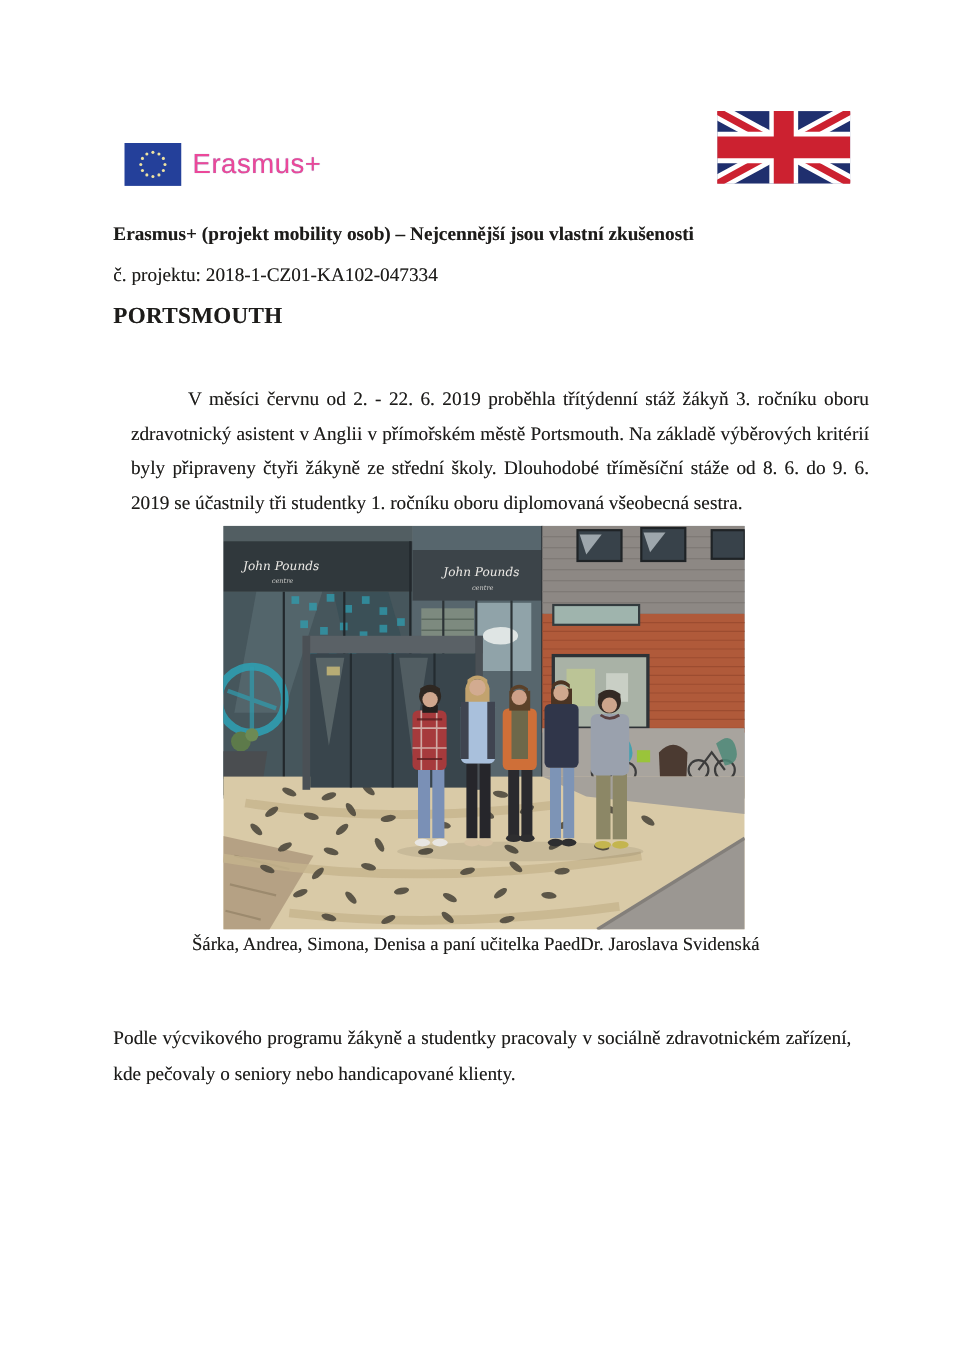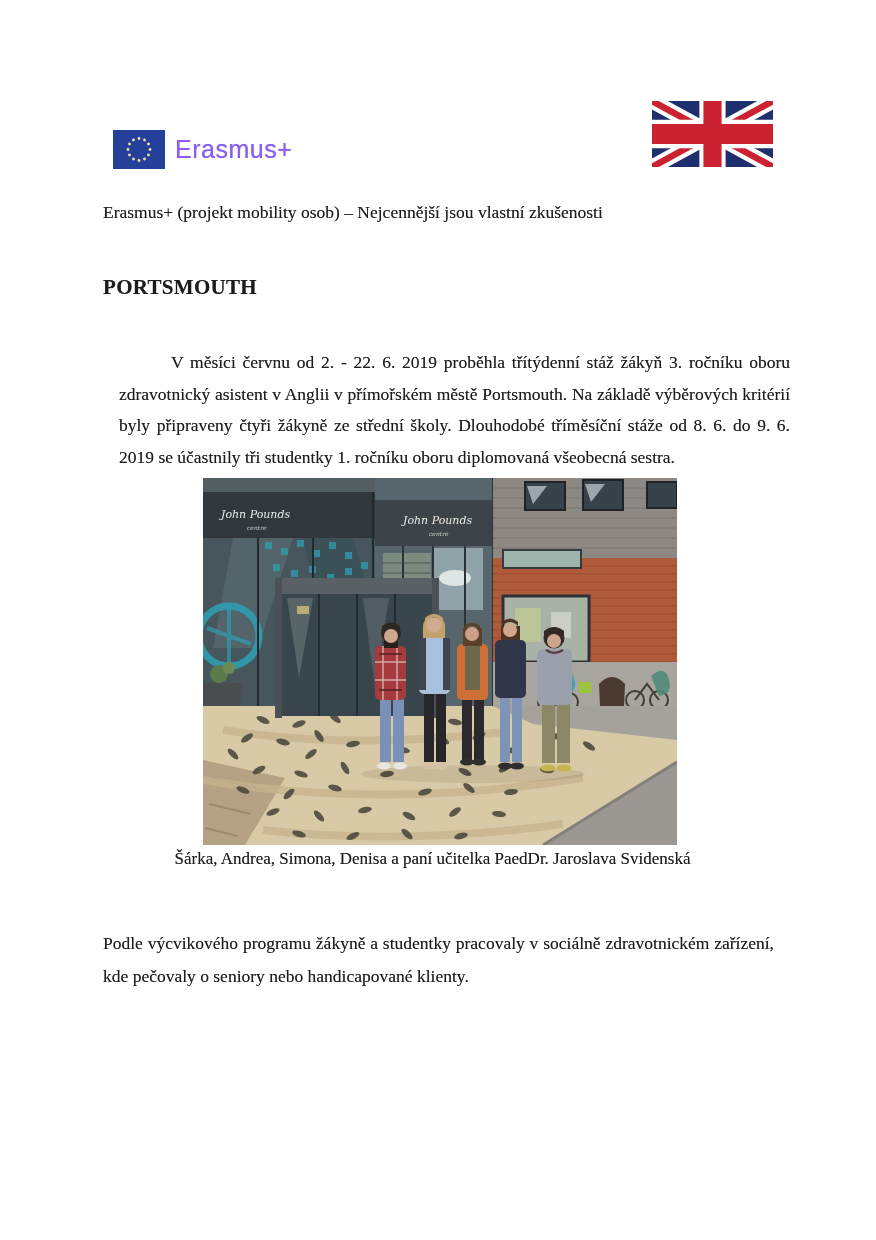--- a/index.html
+++ b/index.html
@@ -14,29 +14,29 @@
   .scantext{ text-shadow:0 0 0.6px rgba(45,45,45,0.55); }
 
   
   .erasmus-logo{
     position:absolute; left:113px; top:130px;
     display:flex; align-items:center; gap:10px;
   }
   .erasmus-label{
     font-family:"Liberation Sans", sans-serif;
     font-size:25px; letter-spacing:0.5px;
-    color:#8b5cf6;
+    color:#ec4899;
     text-shadow:0 0 0.7px rgba(45,79,158,0.6);
   }
   .uk-flag{ position:absolute; left:652px; top:101px; width:121px; height:66px; }
 
   
   .doc-title{
     position:absolute; left:103px; top:202px; width:680px;
-    font-size:17.5px; font-weight:normal; margin:0;
+    font-size:17.5px; font-weight:bold; margin:0;
   }
   .project-number{
     position:absolute; left:103px; top:239px; width:680px;
     font-size:17.5px; margin:0;
   }
   .location-heading{
     position:absolute; left:103px; top:275px; width:680px;
     font-size:21px; font-weight:bold; margin:0; letter-spacing:0.3px;
   }
   .para-intro{
@@ -92,20 +92,21 @@
 
   <svg class="uk-flag" viewBox="0 0 60 30" preserveAspectRatio="none" aria-hidden="true">
     <rect x="0" y="0" width="60" height="30" fill="#1f2f6e"></rect>
     <path d="M0,0 L60,30 M60,0 L0,30" stroke="#ffffff" stroke-width="7"></path>
     <path d="M0,0 L60,30 M60,0 L0,30" stroke="#cc2130" stroke-width="3"></path>
     <path d="M30,0 V30 M0,15 H60" stroke="#ffffff" stroke-width="13"></path>
     <path d="M30,0 V30 M0,15 H60" stroke="#cc2130" stroke-width="9"></path>
   </svg>
 
   <h1 class="doc-title scantext">Erasmus+ (projekt mobility osob) – Nejcennější jsou vlastní zkušenosti</h1>
+  <p class="project-number scantext">č. projektu: 2018-1-CZ01-KA102-047334</p>
   <h2 class="location-heading scantext">PORTSMOUTH</h2>
 
   <p class="para-intro scantext">V měsíci červnu od 2. - 22. 6. 2019 proběhla třítýdenní stáž žákyň 3. ročníku oboru zdravotnický asistent v Anglii v přímořském městě Portsmouth. Na základě výběrových kritérií byly připraveny čtyři žákyně ze střední školy. Dlouhodobé tříměsíční stáže od 8. 6. do 9. 6. 2019 se účastnily tři studentky 1. ročníku oboru diplomovaná všeobecná sestra.</p>
 
   <figure class="photo-figure">
     <svg viewBox="0 0 474 367" aria-hidden="true">
 
       <rect x="0" y="0" width="474" height="248" fill="#6a7478"></rect>
 
       <rect x="0" y="0" width="172" height="14" fill="#525e62"></rect>

